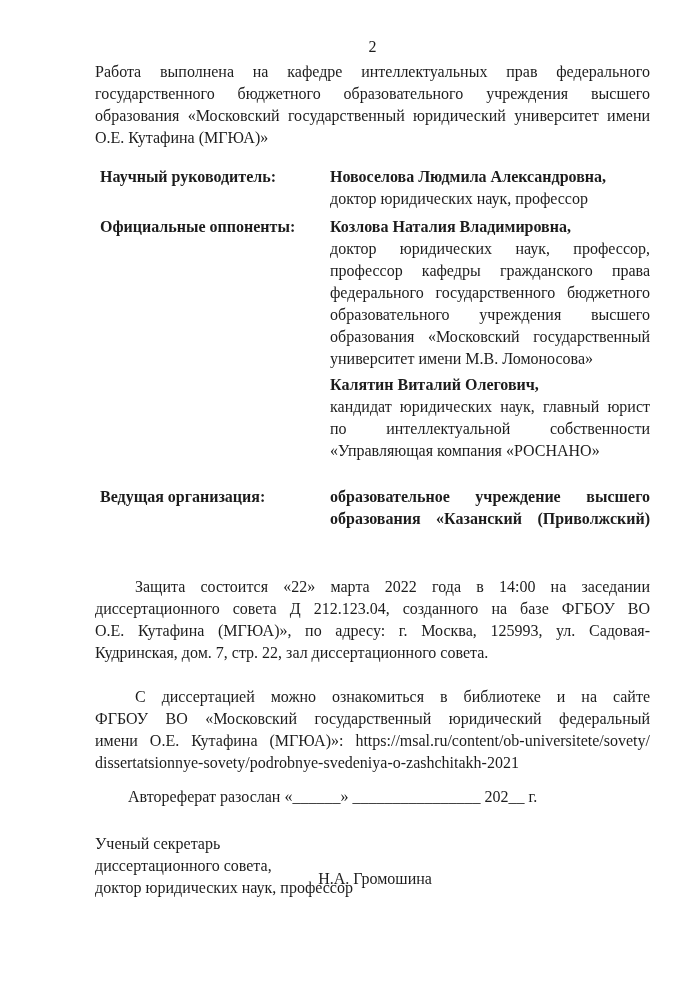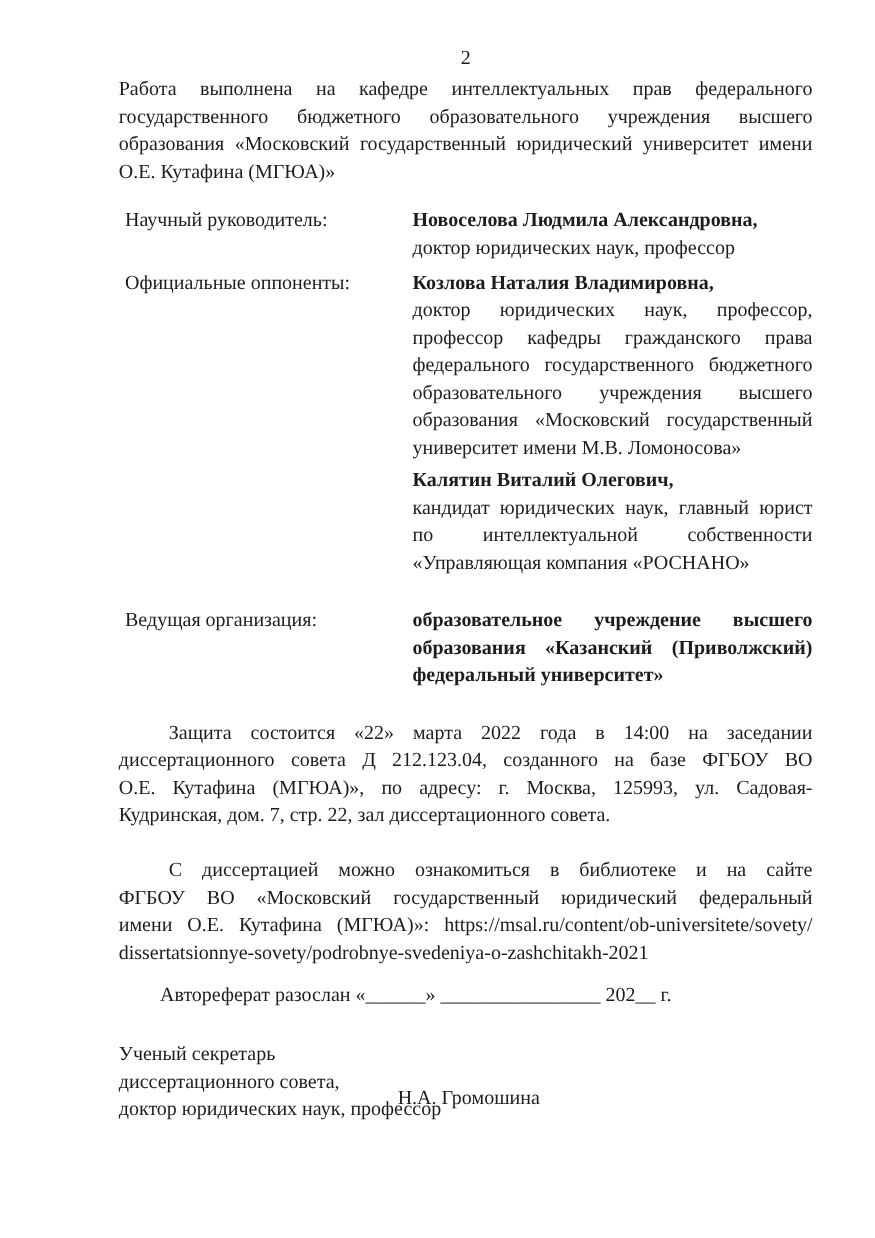--- a/index.html
+++ b/index.html
@@ -5,21 +5,21 @@
   html,body{margin:0;padding:0;}
   body{
     width:700px;height:990px;
     background:#ffffff;
     font-family:"Liberation Serif","DejaVu Serif",serif;
     color:#1c1c1c;
   }
   .page{position:relative;width:700px;height:990px;background:#fff;overflow:hidden;}
   .abs{position:absolute;font-size:16px;line-height:22px;}
   .col-full{left:95px;width:555px;}
-  .col-label{left:100px;width:230px;font-weight:normal;}
+  .col-label{left:100px;width:230px;font-weight:bold;}
   .col-value{left:330px;width:320px;}
   .jl{text-align:justify;text-align-last:justify;}
   .b{font-weight:bold;}
   .indent{text-indent:40px;}
   .indent-sm{text-indent:33px;}
   .pagenum{top:36px;text-align:center;}
   .sig-name{text-align:center;}
 </style>
 </head>
 <body>
@@ -56,21 +56,20 @@
     <div class="b">Калятин Виталий Олегович,</div>
     <div class="jl">кандидат юридических наук, главный юрист</div>
     <div class="jl">по интеллектуальной собственности</div>
     <div>«Управляющая компания «РОСНАНО»</div>
   </div>
 
   <div class="abs col-label" style="top:486px">Ведущая организация:</div>
   <div class="abs col-value b" style="top:486px">
     <div class="jl">образовательное учреждение высшего</div>
     <div class="jl">образования «Казанский (Приволжский)</div>
-    <div>федеральный университет»</div>
   </div>
 
   <div class="abs col-full" style="top:576px">
     <div class="jl indent">Защита состоится «22» марта 2022 года в 14:00 на заседании</div>
     <div class="jl">диссертационного совета Д 212.123.04, созданного на базе ФГБОУ ВО</div>
     <div class="jl">О.Е. Кутафина (МГЮА)», по адресу: г. Москва, 125993, ул. Садовая-</div>
     <div>Кудринская, дом. 7, стр. 22, зал диссертационного совета.</div>
   </div>
 
   <div class="abs col-full" style="top:686px">

